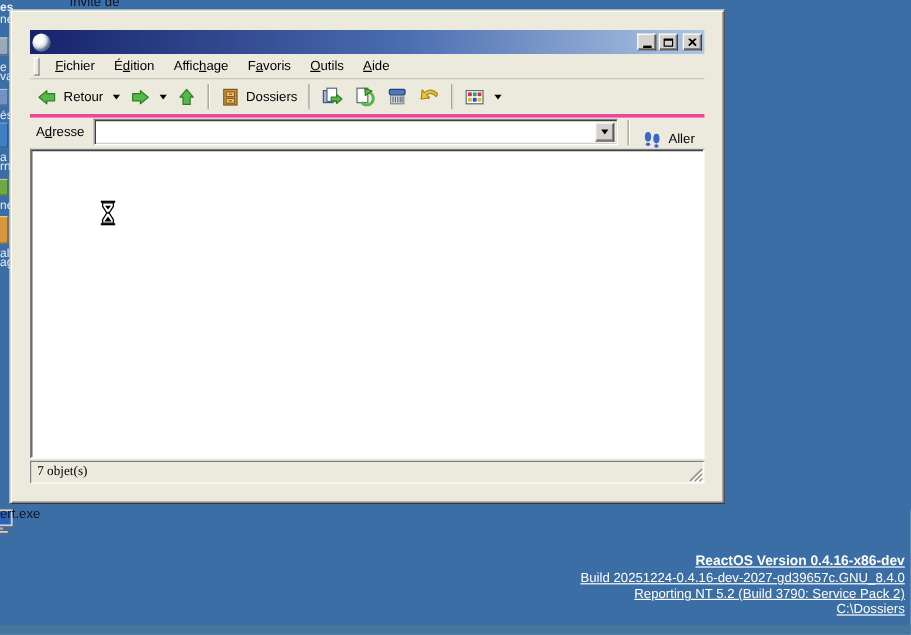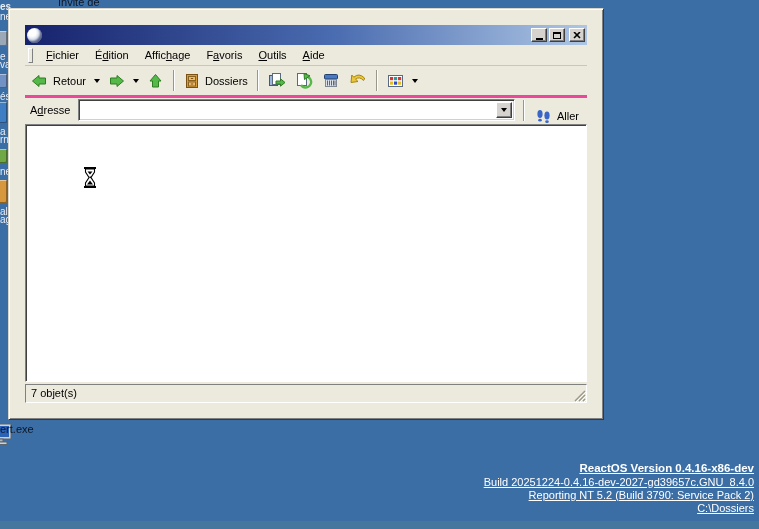--- a/index.html
+++ b/index.html
@@ -56,21 +56,21 @@
     border:1px solid;border-color:#fff #404040 #404040 #fff;box-shadow:inset -1px -1px 0 #808080;
     display:flex;align-items:center;justify-content:center;padding:0;}
   .dd-btn .caret{margin:0;}
   .go-btn{display:flex;align-items:center;gap:5px;background:transparent;border:none;font-size:11px;font-family:"Liberation Sans",sans-serif;padding:2px 6px 2px 2px;margin-top:12px;}
 
   .content{flex:1;background:#fff;position:relative;
     border:1px solid;border-color:#808080 #fff #fff #808080;
     box-shadow:inset 1px 1px 0 #404040;}
   .hourglass{position:absolute;left:57px;top:42px;}
 
-  .statusbar{height:19px;flex:0 0 19px;margin-top:2px;display:flex;}
+  .statusbar{height:19px;flex:0 0 19px;margin-top:2px;display:flex;font-family:Liberation Serif, serif;}
   .status-panel{flex:1;position:relative;border:1px solid;border-color:#808080 #fff #fff #808080;
     font-size:11px;padding:2px 5px 0 5px;overflow:hidden;}
   .resize-grip{position:absolute;right:0;bottom:0;width:13px;height:13px;}
 </style>
 </head>
 <body>
 
 <div class="screen">
 
   <div class="bottom-strip"></div>

